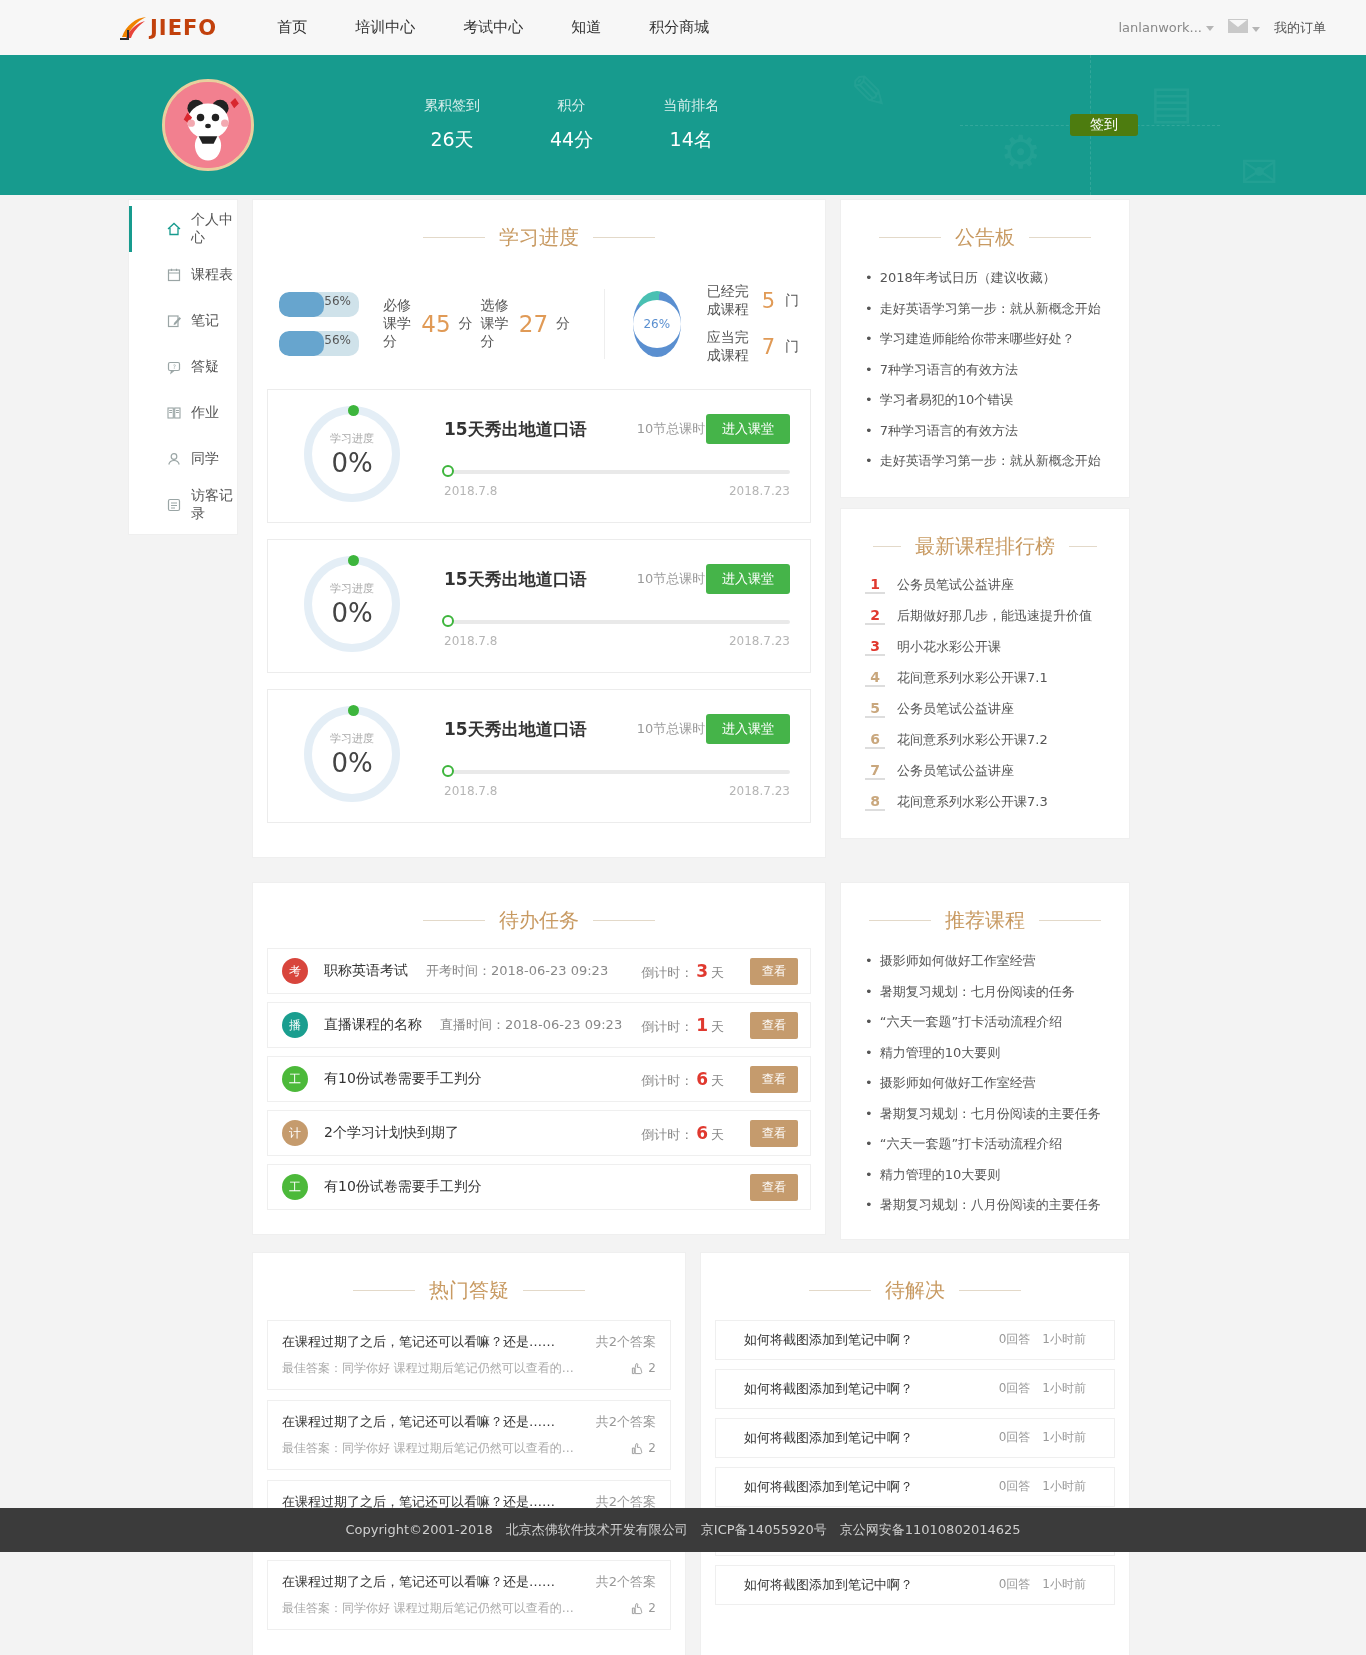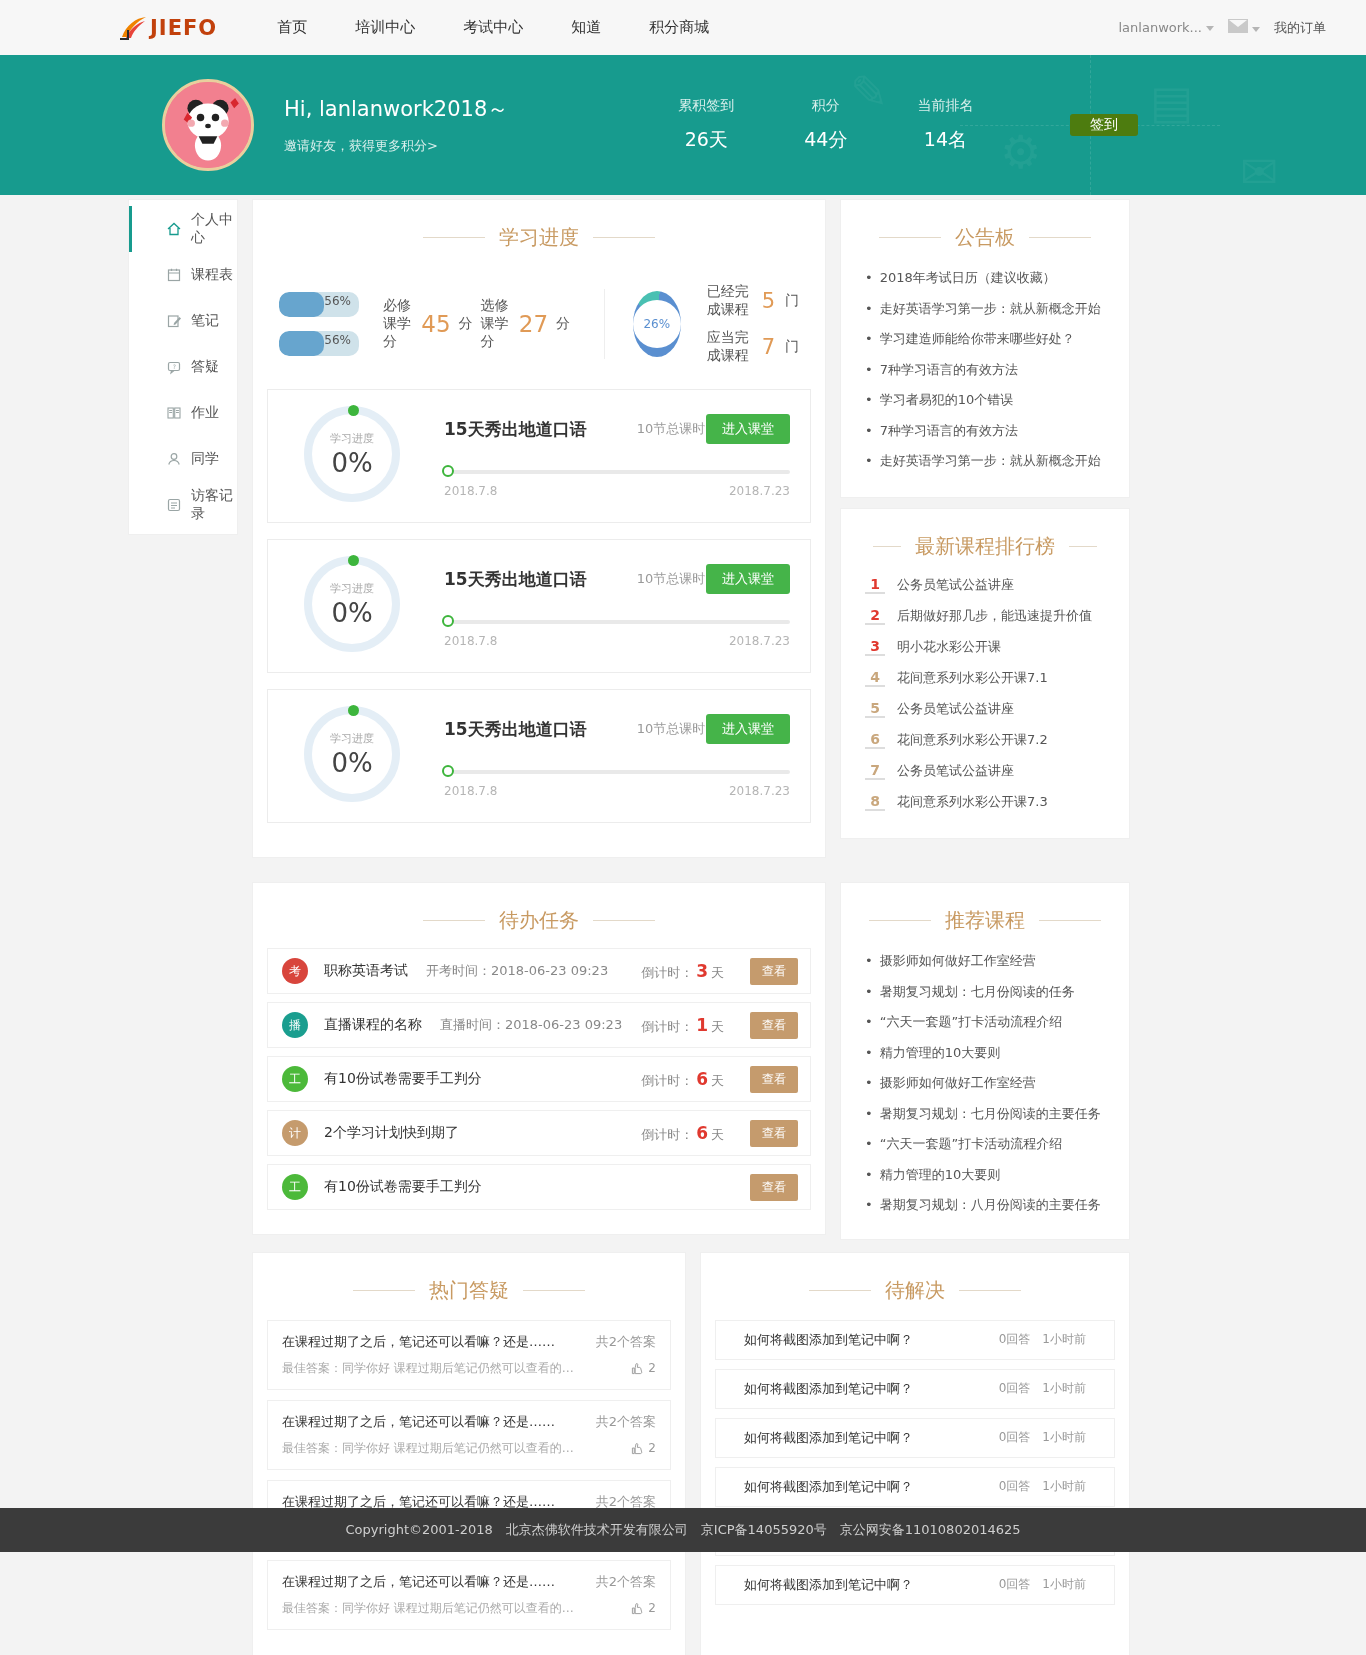--- a/index.html
+++ b/index.html
@@ -168,24 +168,20 @@
         <circle cx="54" cy="38" r="4" fill="#222"></circle>
         <ellipse cx="46" cy="47" rx="3" ry="2.4" fill="#222"></ellipse>
         <ellipse cx="46" cy="68" rx="14" ry="16" fill="#fff"></ellipse>
         <path d="M36 58 h20 l-4 8 h-12 Z" fill="#222"></path>
         <path d="M20 40 l4-7 5 5 -4 6 Z" fill="#d8272f"></path>
         <path d="M70 22 l5-5 4 6 -5 5 Z" fill="#d8272f"></path>
         <circle cx="28" cy="44" r="4" fill="#f3a9b1"></circle>
         <circle cx="64" cy="44" r="4" fill="#f3a9b1"></circle>
       </svg>
     </div>
-    <div class="hero-greet">
-      <div class="hi">Hi, lanlanwork2018～</div>
-      <div class="invite">邀请好友，获得更多积分&gt;</div>
-    </div>
     <div class="hero-stats">
 
         <div class="hstat">
           <div class="lb">累积签到</div>
           <div class="vl">26天</div>
         </div>
 
         <div class="hstat">
           <div class="lb">积分</div>
           <div class="vl">44分</div>

